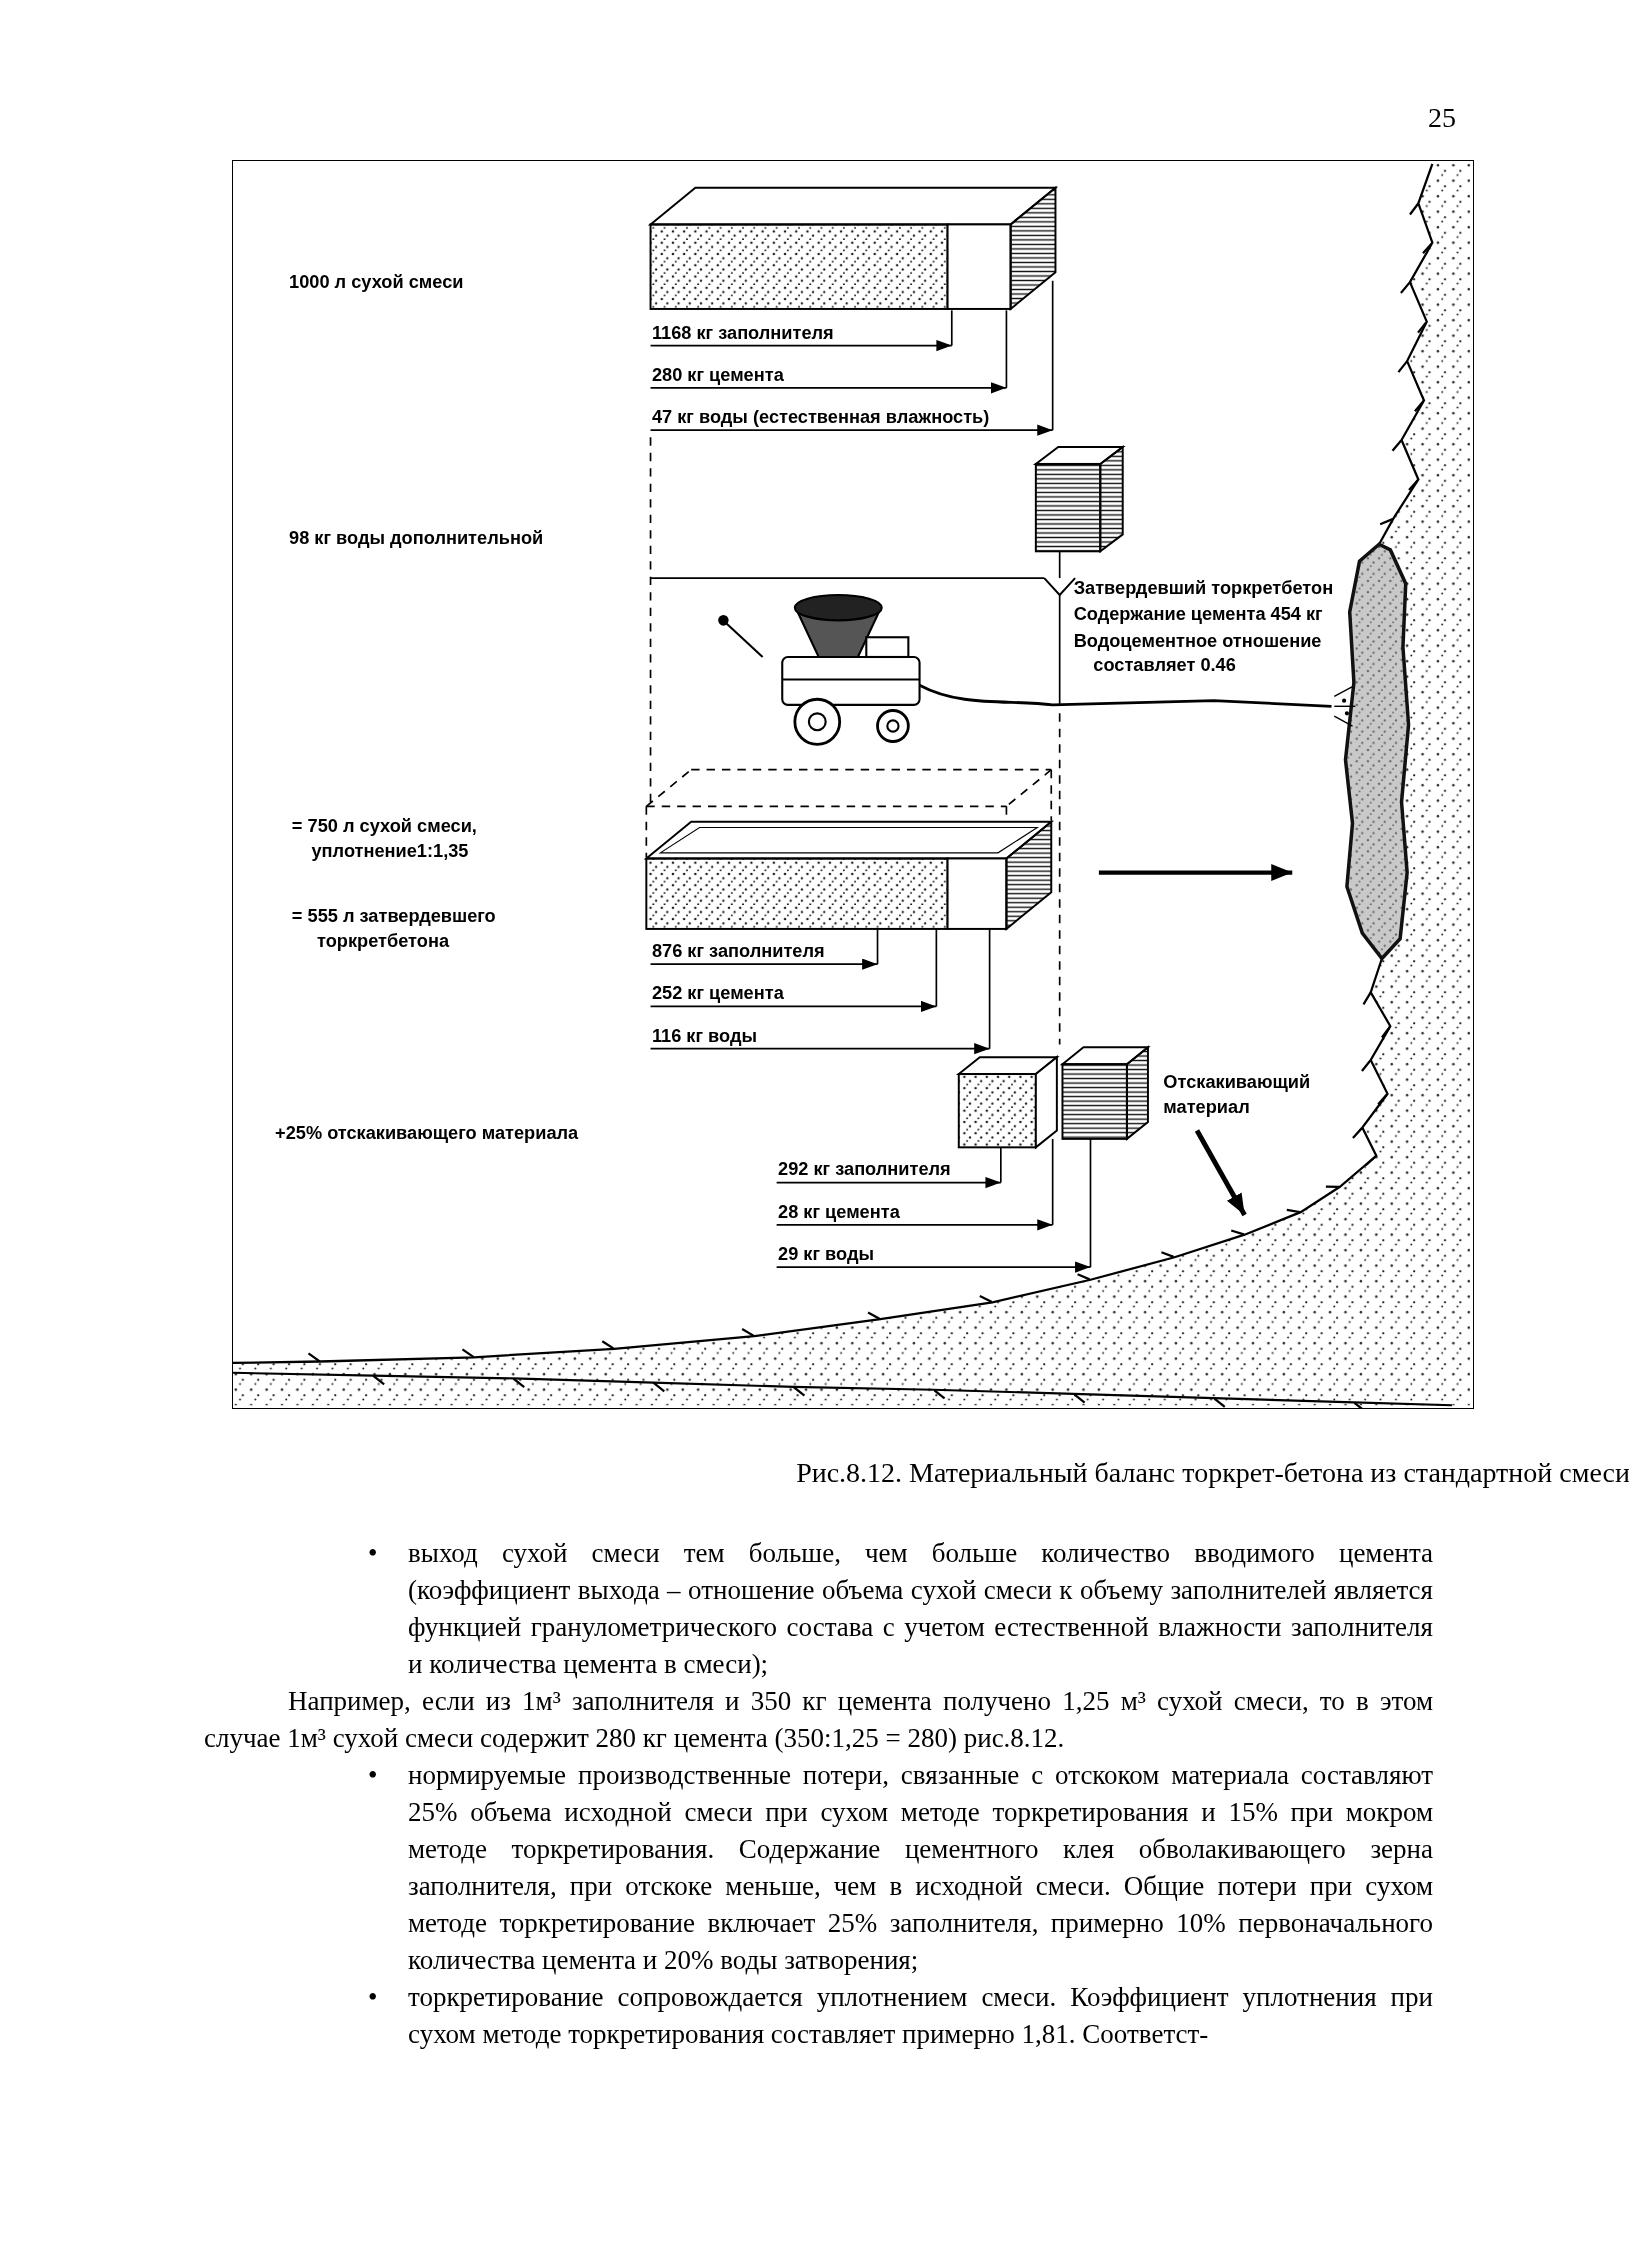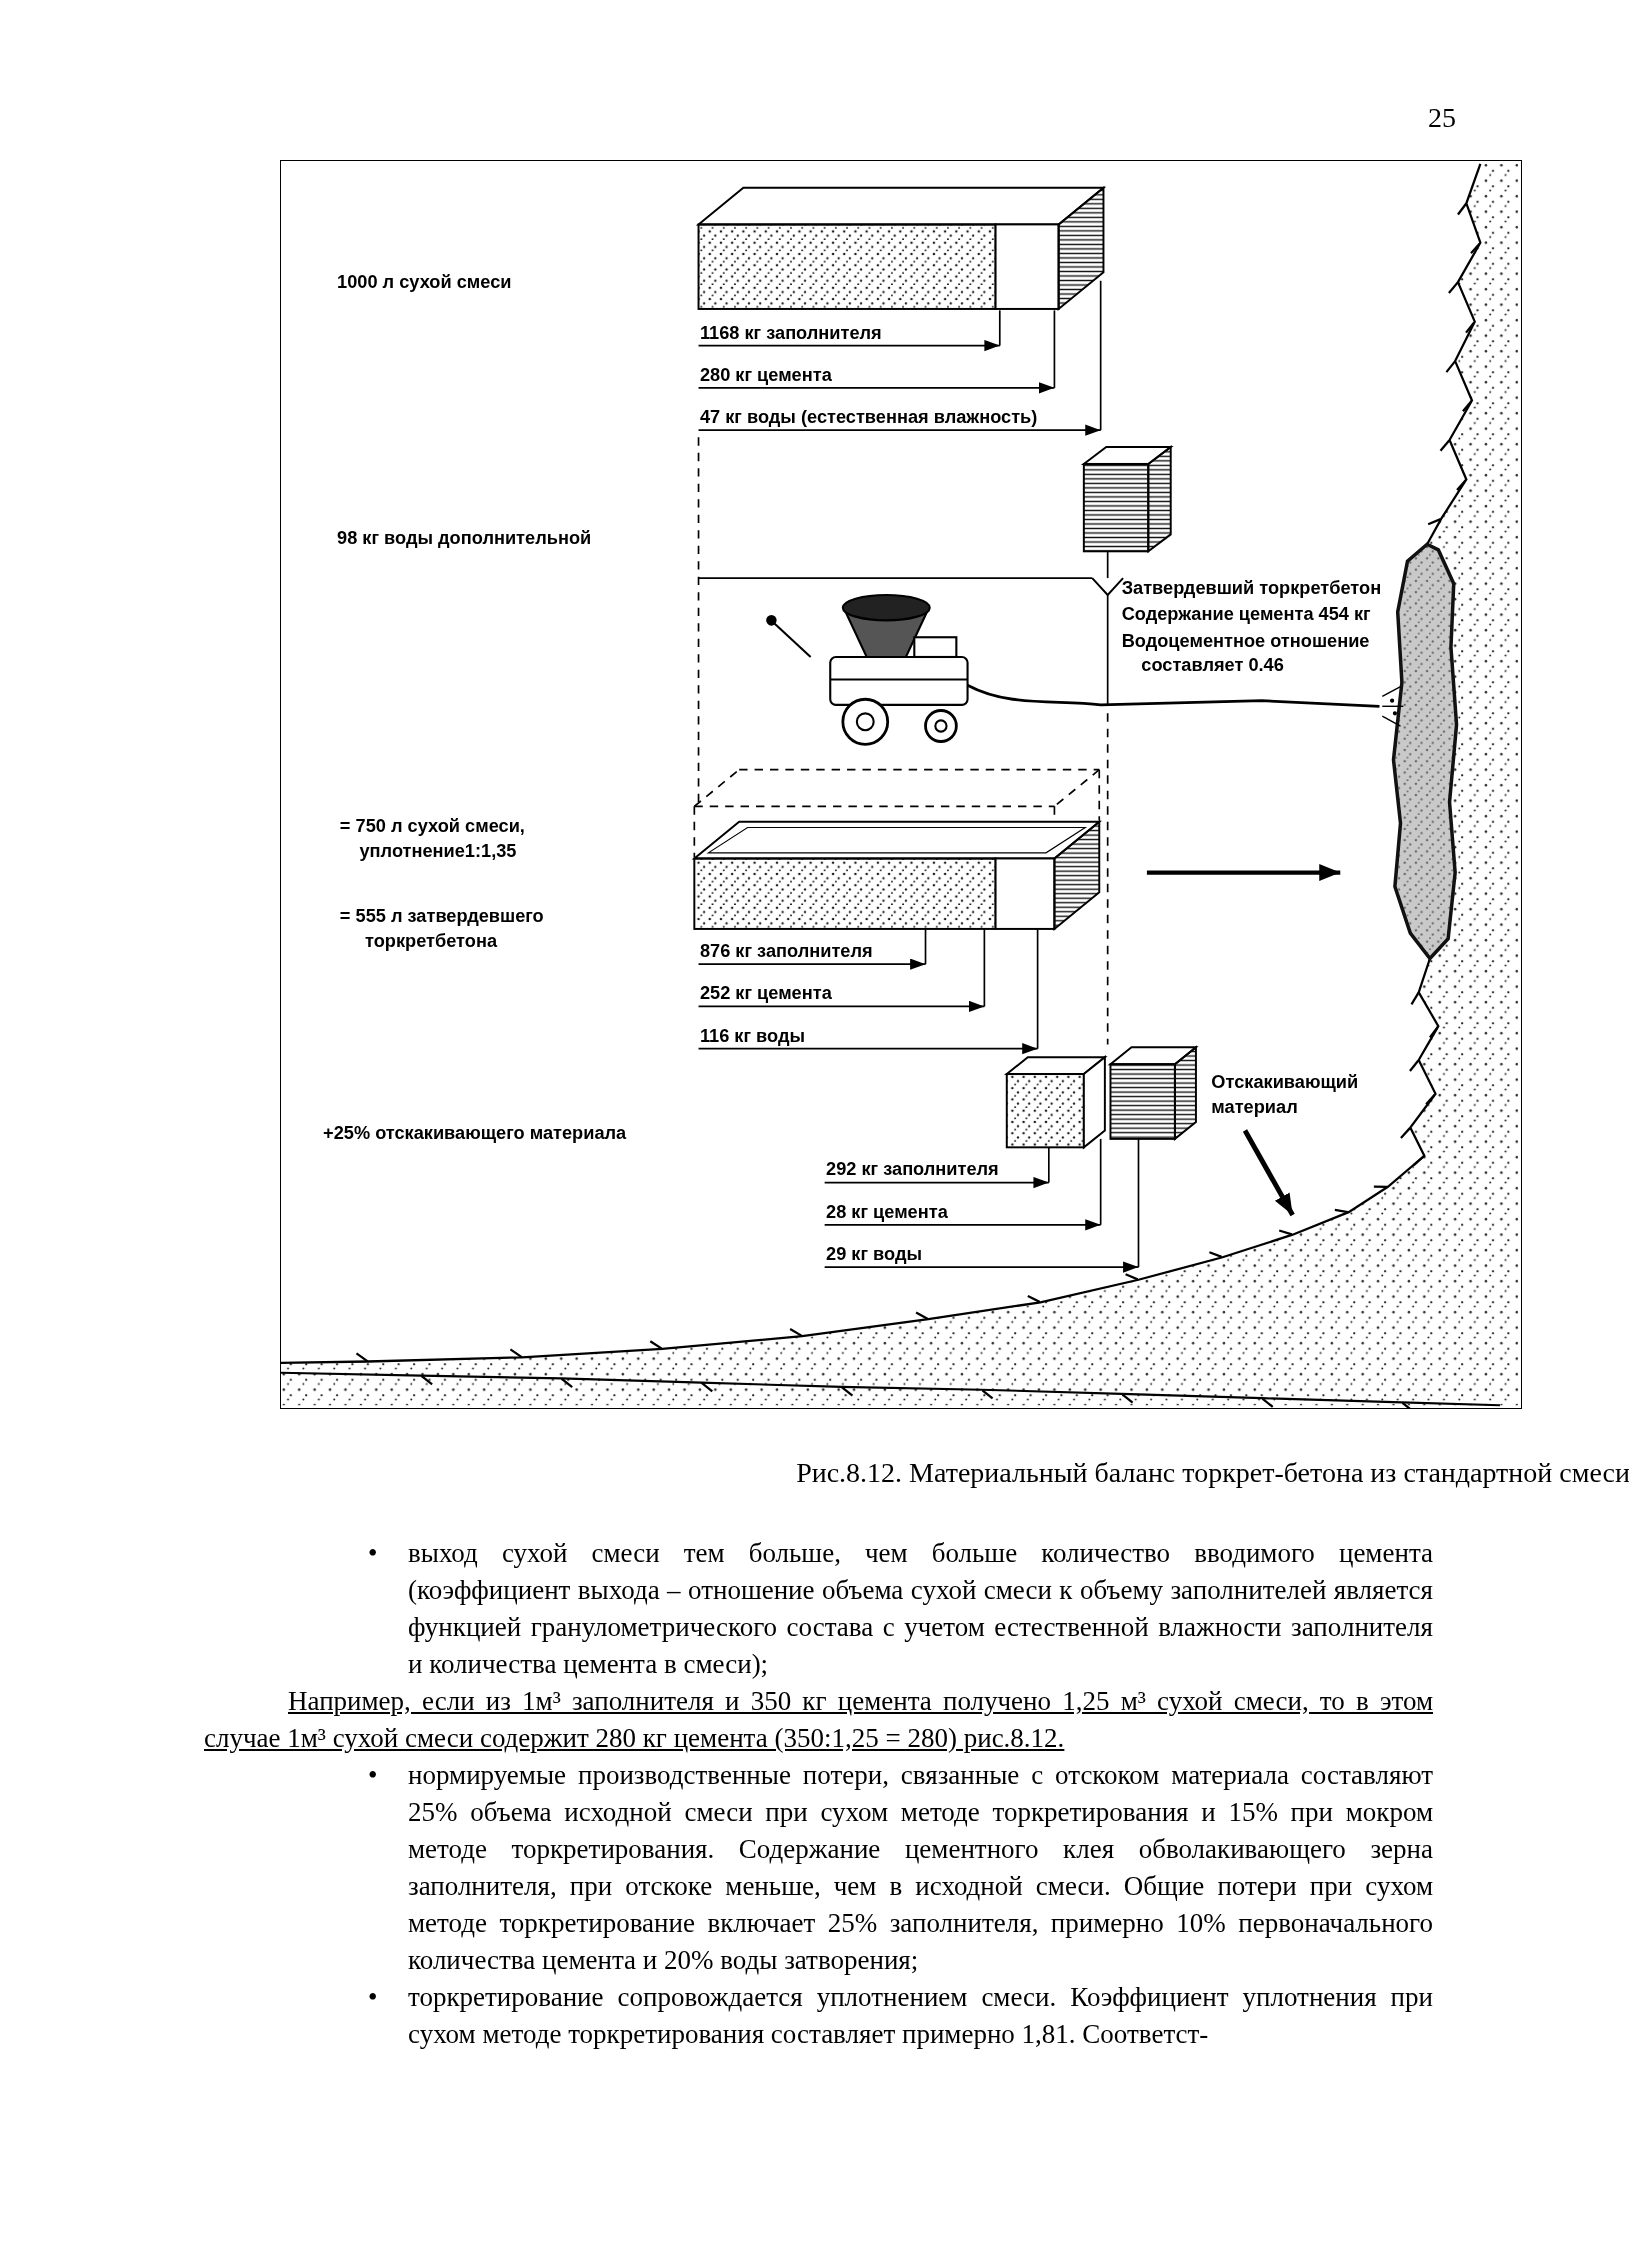--- a/index.html
+++ b/index.html
@@ -3,33 +3,33 @@
 <meta charset="utf-8">
 <style>
   html,body{margin:0;padding:0;}
   body{
     width:1630px;height:2261px;background:#ffffff;color:#000;
     font-family:"Liberation Serif", serif;position:relative;overflow:hidden;
   }
   .page-number{position:absolute;top:102px;left:1428px;font-size:28px;}
   .frame{
     position:absolute;left:232px;top:160px;width:1242px;height:1249px;
-    border:1.9px solid #000;box-sizing:border-box;background:#fff;margin-left:48px;
+    border:1.9px solid #000;box-sizing:border-box;background:#fff;
   }
   .frame svg{display:block;width:100%;height:100%;}
   svg text{font-family:"Liberation Sans", sans-serif;font-weight:bold;font-size:13px;fill:#000;}
   .caption{position:absolute;top:1457px;left:0;width:1630px;text-align:right;font-size:28px;}
   .body-text{
     position:absolute;left:204px;top:1535px;width:1229px;
     font-size:27px;line-height:37px;text-align:justify;
   }
   .bullet-item{display:flex;margin-left:164px;}
   .bullet-mark{flex:0 0 40px;}
   .bullet-text{flex:1;}
-  .para{text-indent:84px;text-decoration:underline;}
+  .para{text-indent:84px;}
 </style>
 </head>
 <body>
 
 <div class="page-number">25</div>
 
 <div class="frame">
 <svg viewBox="0 0 885 885" preserveAspectRatio="none">
   <defs>
     <pattern id="dots" width="8" height="8" patternUnits="userSpaceOnUse">

